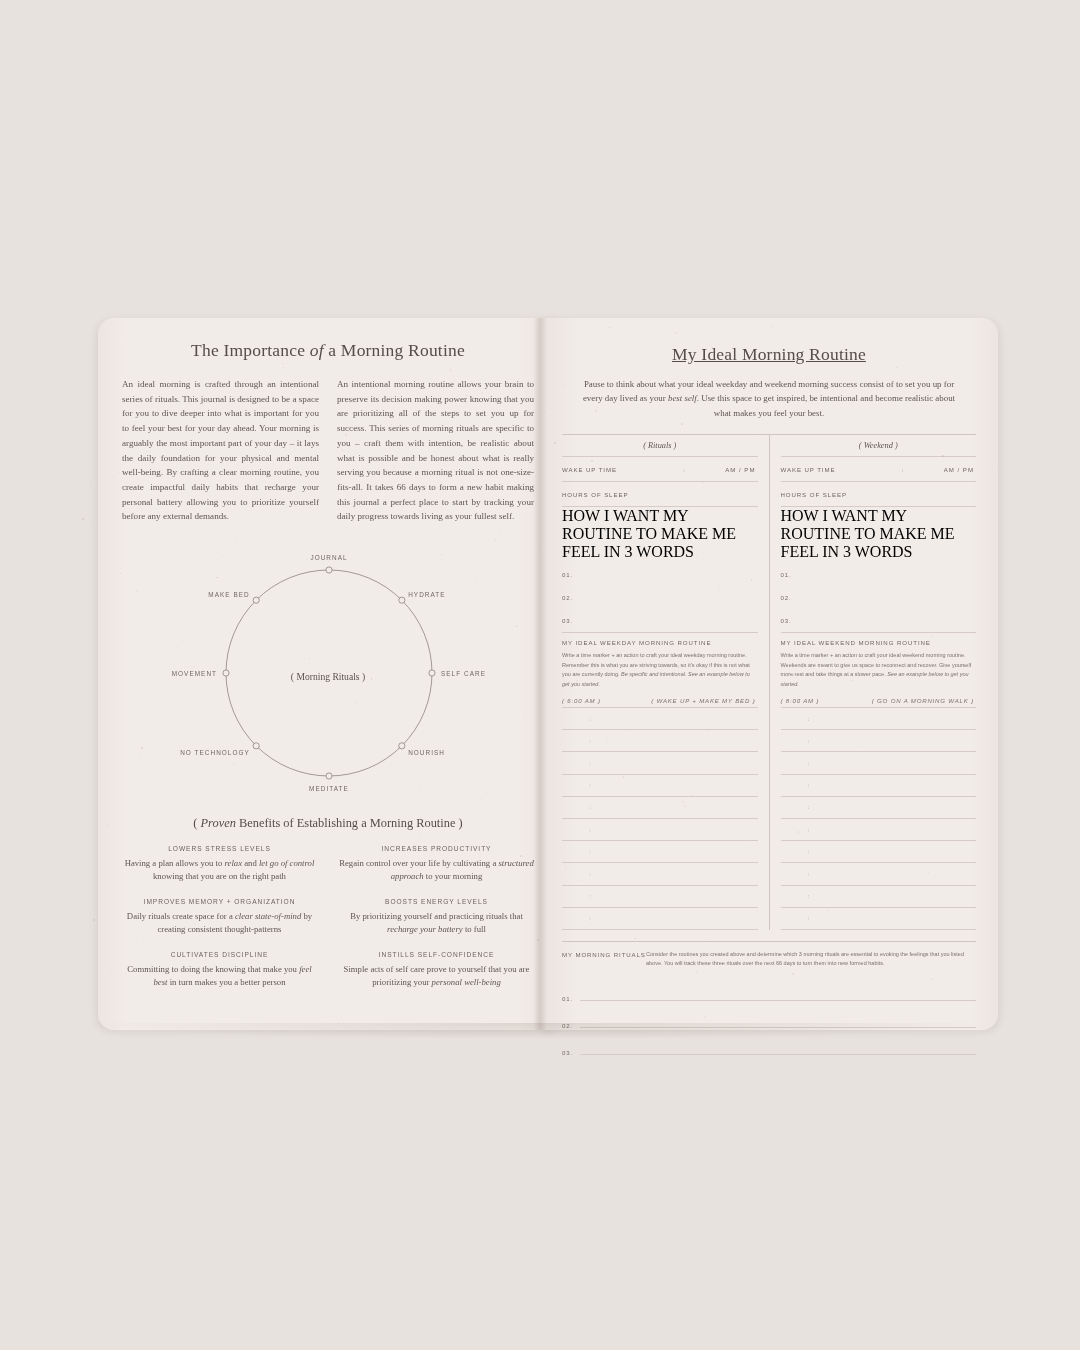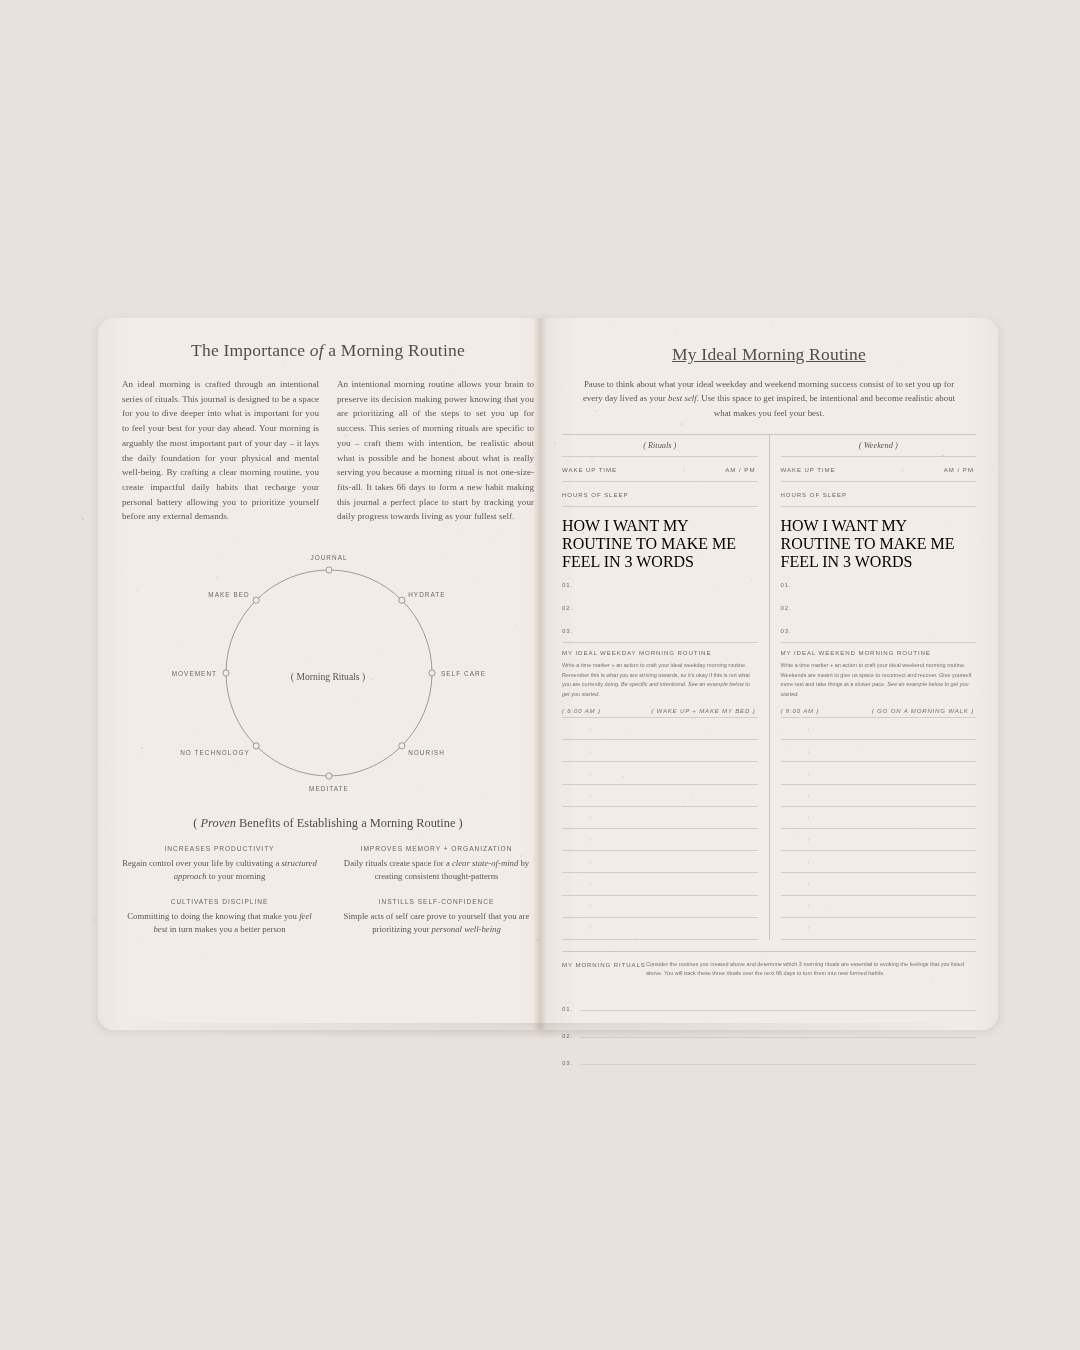--- a/index.html
+++ b/index.html
@@ -177,21 +177,21 @@
     font-family:"Liberation Sans", sans-serif;
     font-size:6.1px;color:#8b817a;
   }
   .field .ampm{
     position:absolute;right:2px;
     font-family:"Liberation Sans", sans-serif;
     font-size:6.1px;letter-spacing:1px;color:#6f6660;
   }
   .field-tall{
     border-top:1px solid #d6ccc5;
-    padding-top:10px;
+    padding-top:0;
   }
   .numlist{margin-top:2px;}
   .numrow{
     font-family:"Liberation Sans", sans-serif;
     font-size:6.1px;letter-spacing:.8px;color:#756c66;
     height:23px;line-height:23px;
   }
 
   .sec-head{
     font-family:"Liberation Sans", sans-serif;
@@ -299,26 +299,34 @@
             <div class="node-label" style="left: 95px; top: 131px; transform: translate(-100%, -50%);">MOVEMENT</div>
             <div class="node-label" style="left: 127.804px; top: 51.804px; transform: translate(-100%, -50%);">MAKE BED</div>
           </div>
       </div>
 
       <div id="benefits-title">
         <span>( </span><em>Proven</em><span> Benefits of Establishing a Morning Routine )</span>
       </div>
       <div class="benefits-grid" id="benefits-grid">
           <div class="benefit">
+            <div class="bt">LOWERS STRESS LEVELS</div>
+            <div class="bd"><span>Having a plan allows you to </span><em>relax</em><span> and </span><em>let go of control</em><span> knowing that you are on the right path</span></div>
+          </div>
+          <div class="benefit">
             <div class="bt">INCREASES PRODUCTIVITY</div>
             <div class="bd"><span>Regain control over your life by cultivating a </span><em>structured approach</em><span> to your morning</span></div>
           </div>
           <div class="benefit">
             <div class="bt">IMPROVES MEMORY + ORGANIZATION</div>
             <div class="bd"><span>Daily rituals create space for a </span><em>clear state-of-mind</em><span> by creating consistent thought-patterns</span></div>
+          </div>
+          <div class="benefit">
+            <div class="bt">BOOSTS ENERGY LEVELS</div>
+            <div class="bd"><span>By prioritizing yourself and practicing rituals that </span><em>recharge your battery</em><span> to full</span></div>
           </div>
           <div class="benefit">
             <div class="bt">CULTIVATES DISCIPLINE</div>
             <div class="bd"><span>Committing to doing the knowing that make you </span><em>feel best</em><span> in turn makes you a better person</span></div>
           </div>
           <div class="benefit">
             <div class="bt">INSTILLS SELF-CONFIDENCE</div>
             <div class="bd"><span>Simple acts of self care prove to yourself that you are prioritizing your </span><em>personal well-being</em></div>
           </div>
         </div>

